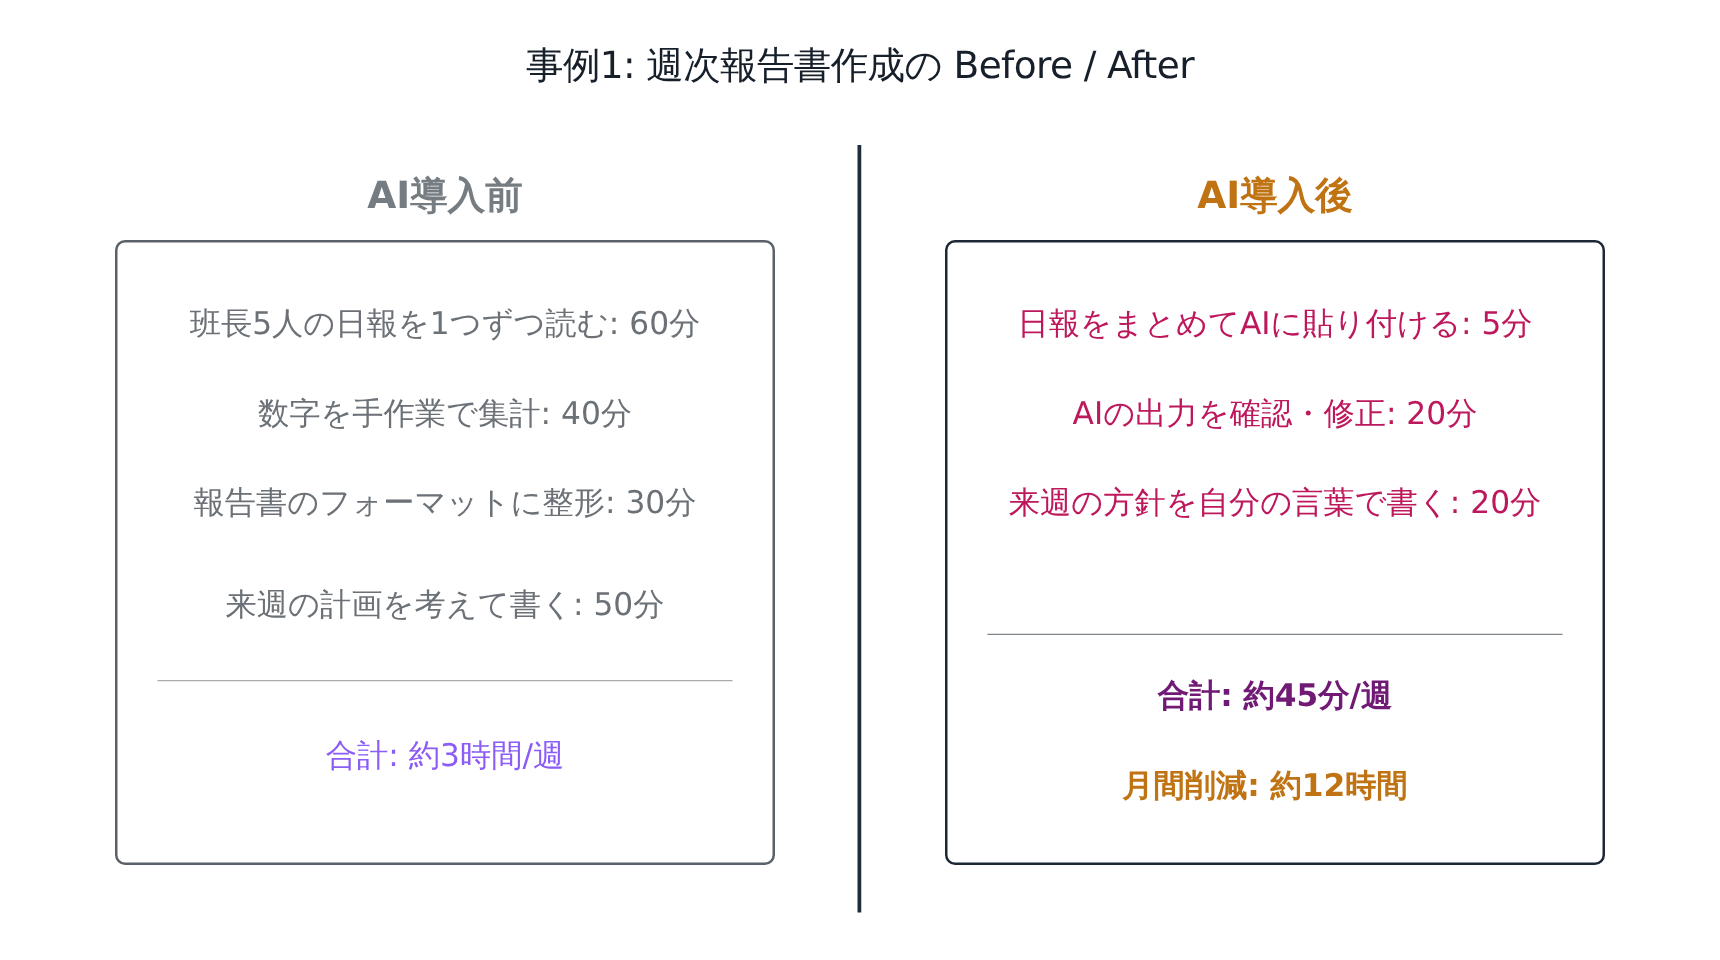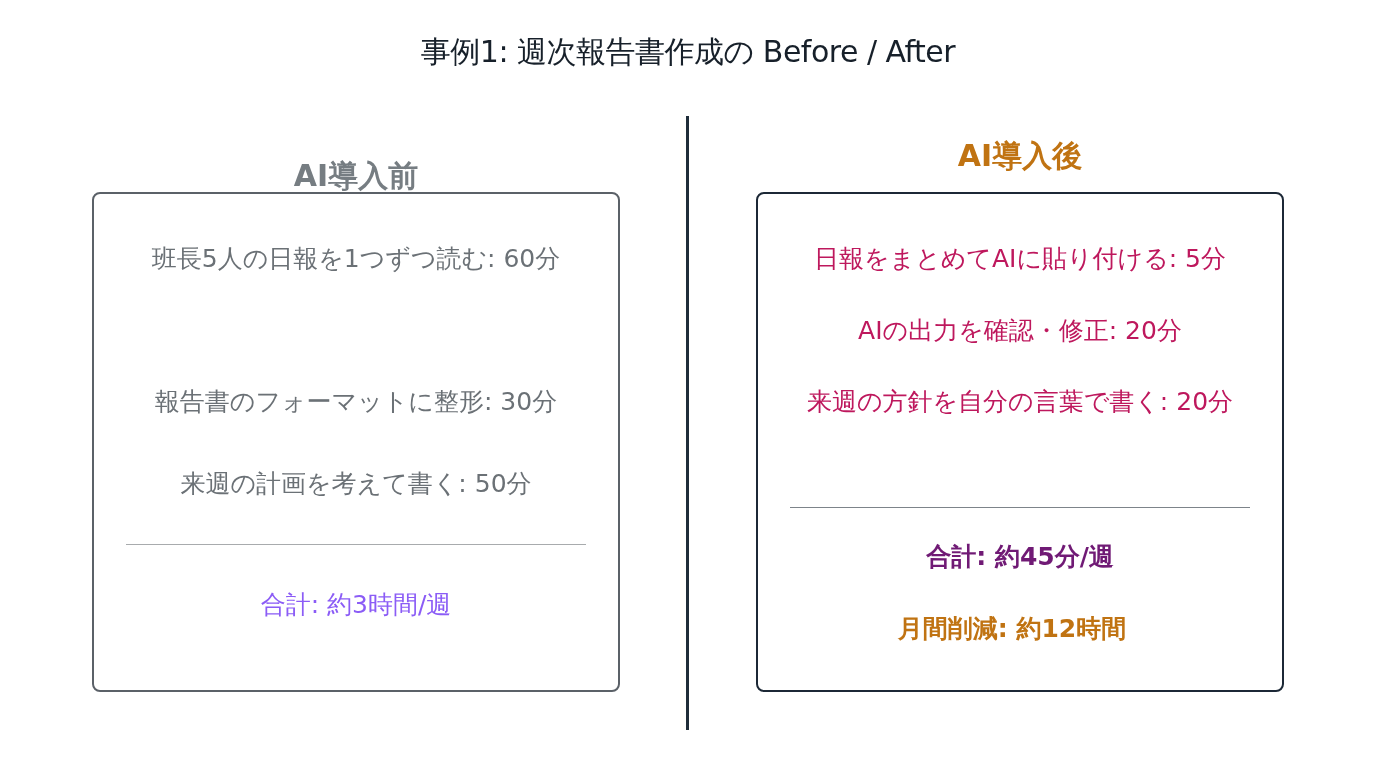--- a/index.html
+++ b/index.html
@@ -11,21 +11,21 @@
     position: absolute; left: 0; right: 0; top: 32px; text-align: center;
     font-size: 30px; font-weight: normal; color: #17202a; letter-spacing: -0.5px;
   }
   .divider-v {
     position: absolute; left: 686px; top: 116px; width: 3px; height: 614px; background: #1f2d3a;
   }
   .col-heading {
     position: absolute; top: 136px; width: 528px; text-align: center;
     font-size: 30px; font-weight: bold;
   }
-  .col-heading.before { left: 92px; color: #767d82; margin-top: 20px; }
+  .col-heading.before { left: 92px; color: #767d82; }
   .col-heading.after { left: 756px; color: #c07312; }
   .box {
     position: absolute; top: 192px; width: 524px; height: 496px;
     border: 2px solid #5c636a; border-radius: 8px; background: #fff;
   }
   .box.before { left: 92px; border-color: #5b6168; }
   .box.after { left: 756px; border-color: #1c2836; }
   .item {
     position: absolute; left: 0; right: 0; text-align: center; font-size: 25px;
   }
@@ -45,20 +45,21 @@
 
 <div class="title">事例1: 週次報告書作成の Before / After</div>
 
 <div class="divider-v"></div>
 
 <div class="col-heading before">AI導入前</div>
 <div class="col-heading after">AI導入後</div>
 
 <div class="box before">
   <div class="item" style="top:48px">班長5人の日報を1つずつ読む: 60分</div>
+  <div class="item" style="top:120px">数字を手作業で集計: 40分</div>
   <div class="item" style="top:191px">報告書のフォーマットに整形: 30分</div>
   <div class="item" style="top:273px">来週の計画を考えて書く: 50分</div>
   <div class="hr"></div>
   <div class="total">合計: 約3時間/週</div>
 </div>
 
 <div class="box after">
   <div class="item" style="top:48px">日報をまとめてAIに貼り付ける: 5分</div>
   <div class="item" style="top:120px">AIの出力を確認・修正: 20分</div>
   <div class="item" style="top:191px">来週の方針を自分の言葉で書く: 20分</div>

